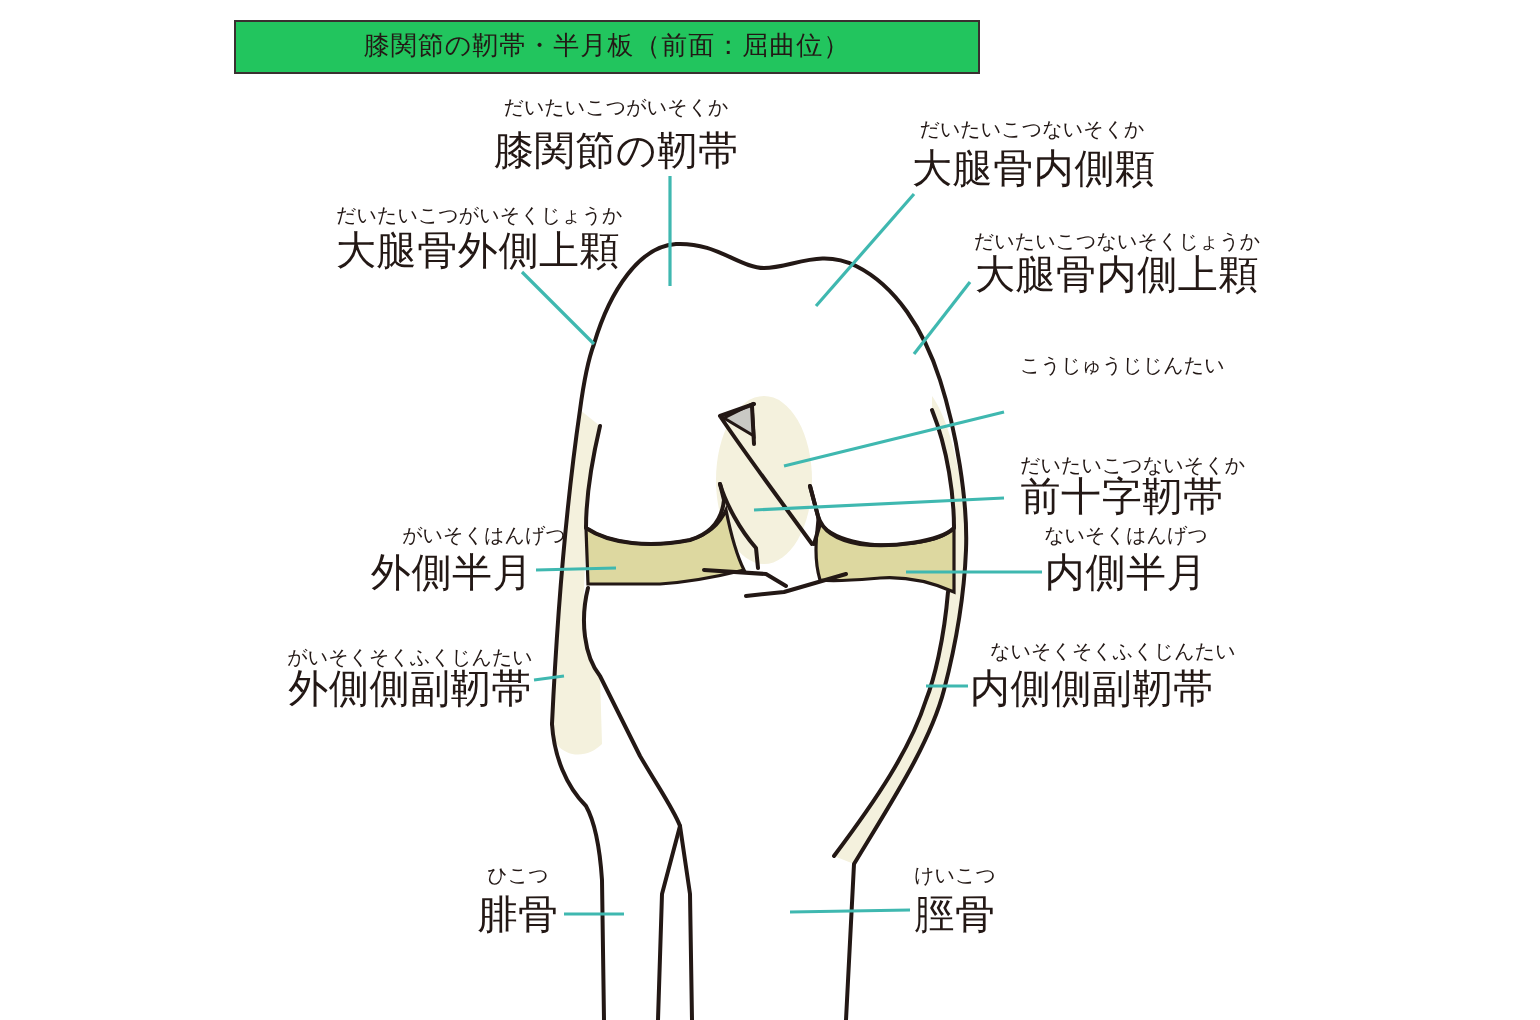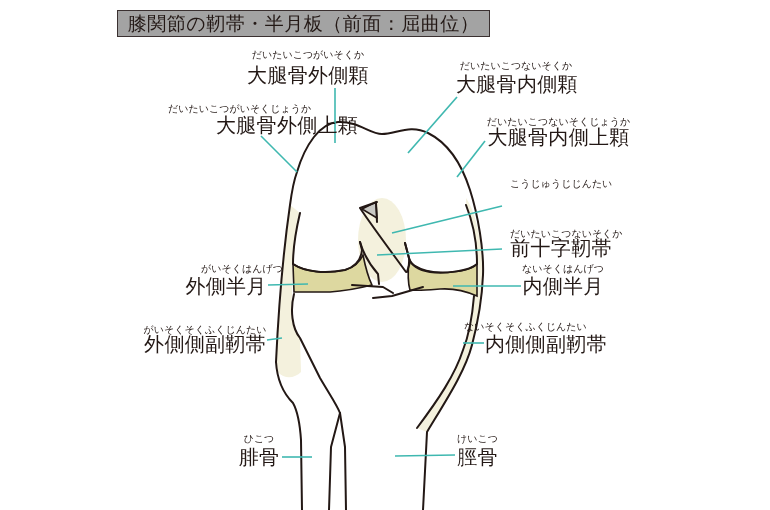--- a/index.html
+++ b/index.html
@@ -4,22 +4,22 @@
   <style>
     html, body { margin: 0; padding: 0; background: #ffffff; }
     body { width: 770px; height: 510px; overflow: hidden; }
     #stage {
       position: relative; width: 770px; height: 510px; background: #ffffff;
       font-family: "DejaVu Sans", "Liberation Sans", sans-serif; color: #231815;
     }
     #drawing { position: absolute; left: 0; top: 0; width: 770px; height: 510px; }
     .title-box {
       position: absolute; left: 117px; top: 10px; width: 371px; height: 25px;
-      background: #a3a3a3; border: 1.5px solid #3a3030;
-      font-size: 19px; line-height: 25px; text-align: center; white-space: nowrap;
+      background: #22c55e; border: 1.5px solid #3a3030;
+      font-size: 13px; line-height: 25px; text-align: center; white-space: nowrap;
       letter-spacing: 0.5px;
     }
     .ruby, .label {
       position: absolute; text-align: center; white-space: nowrap; color: #231815;
     }
     .ruby { font-size: 10px; line-height: 11px; letter-spacing: 0px; }
     .label { font-size: 20px; line-height: 21px; letter-spacing: 0.3px; }
   </style>
 </head>
 <body>
@@ -72,24 +72,24 @@
       <line x1="267" y1="340" x2="282" y2="338"></line>
       <line x1="463" y1="343" x2="484" y2="343"></line>
       <line x1="282" y1="457" x2="312" y2="457"></line>
       <line x1="395" y1="456" x2="455" y2="455"></line>
     </g>
   </svg>
 
   <div class="title-box">膝関節の靭帯・半月板（前面：屈曲位）</div>
 
   <div class="ruby" style="left:247px; top:49px;  width:122px;">だいたいこつがいそくか</div>
-  <div class="label" style="left:247px; top:65px;  width:122px;">大腿骨外側顆</div>
+  <div class="label" style="left:247px; top:65px;  width:122px;">膝関節の靭帯</div>
 
   <div class="ruby" style="left:168px; top:103px; width:140px;">だいたいこつがいそくじょうか</div>
-  <div class="label" style="left:168px; top:115px; width:140px;margin-left:48px;">大腿骨外側上顆</div>
+  <div class="label" style="left:168px; top:115px; width:140px;">大腿骨外側上顆</div>
 
   <div class="ruby" style="left:456px; top:60px;  width:120px;">だいたいこつないそくか</div>
   <div class="label" style="left:456px; top:74px;  width:120px;">大腿骨内側顆</div>
 
   <div class="ruby" style="left:486px; top:116px; width:145px;">だいたいこつないそくじょうか</div>
   <div class="label" style="left:486px; top:127px; width:145px;">大腿骨内側上顆</div>
 
   <div class="ruby" style="left:510px; top:178px; width:102px;">こうじゅうじじんたい</div>
 
   <div class="ruby" style="left:510px; top:228px; width:102px;">だいたいこつないそくか</div>
@@ -97,21 +97,21 @@
 
   <div class="ruby" style="left:522px; top:263px; width:82px;">ないそくはんげつ</div>
   <div class="label" style="left:522px; top:276px; width:82px;">内側半月</div>
 
   <div class="ruby" style="left:185px; top:263px; width:82px;margin-left:16px;">がいそくはんげつ</div>
   <div class="label" style="left:185px; top:276px; width:82px;">外側半月</div>
 
   <div class="ruby" style="left:143px; top:324px; width:124px;">がいそくそくふくじんたい</div>
   <div class="label" style="left:143px; top:334px; width:124px;">外側側副靭帯</div>
 
-  <div class="ruby" style="left:464px; top:321px; width:121px;">ないそくそくふくじんたい</div>
+  <div class="ruby" style="left:495px; top:321px; width:121px;">ないそくそくふくじんたい</div>
   <div class="label" style="left:485px; top:334px; width:121px;">内側側副靭帯</div>
 
   <div class="ruby" style="left:238px; top:433px; width:42px;">ひこつ</div>
   <div class="label" style="left:238px; top:447px; width:42px;">腓骨</div>
 
   <div class="ruby" style="left:457px; top:433px; width:41px;text-align:center;">けいこつ</div>
   <div class="label" style="left:457px; top:447px; width:41px;">脛骨</div>
 </div>
 
 </body></html>

